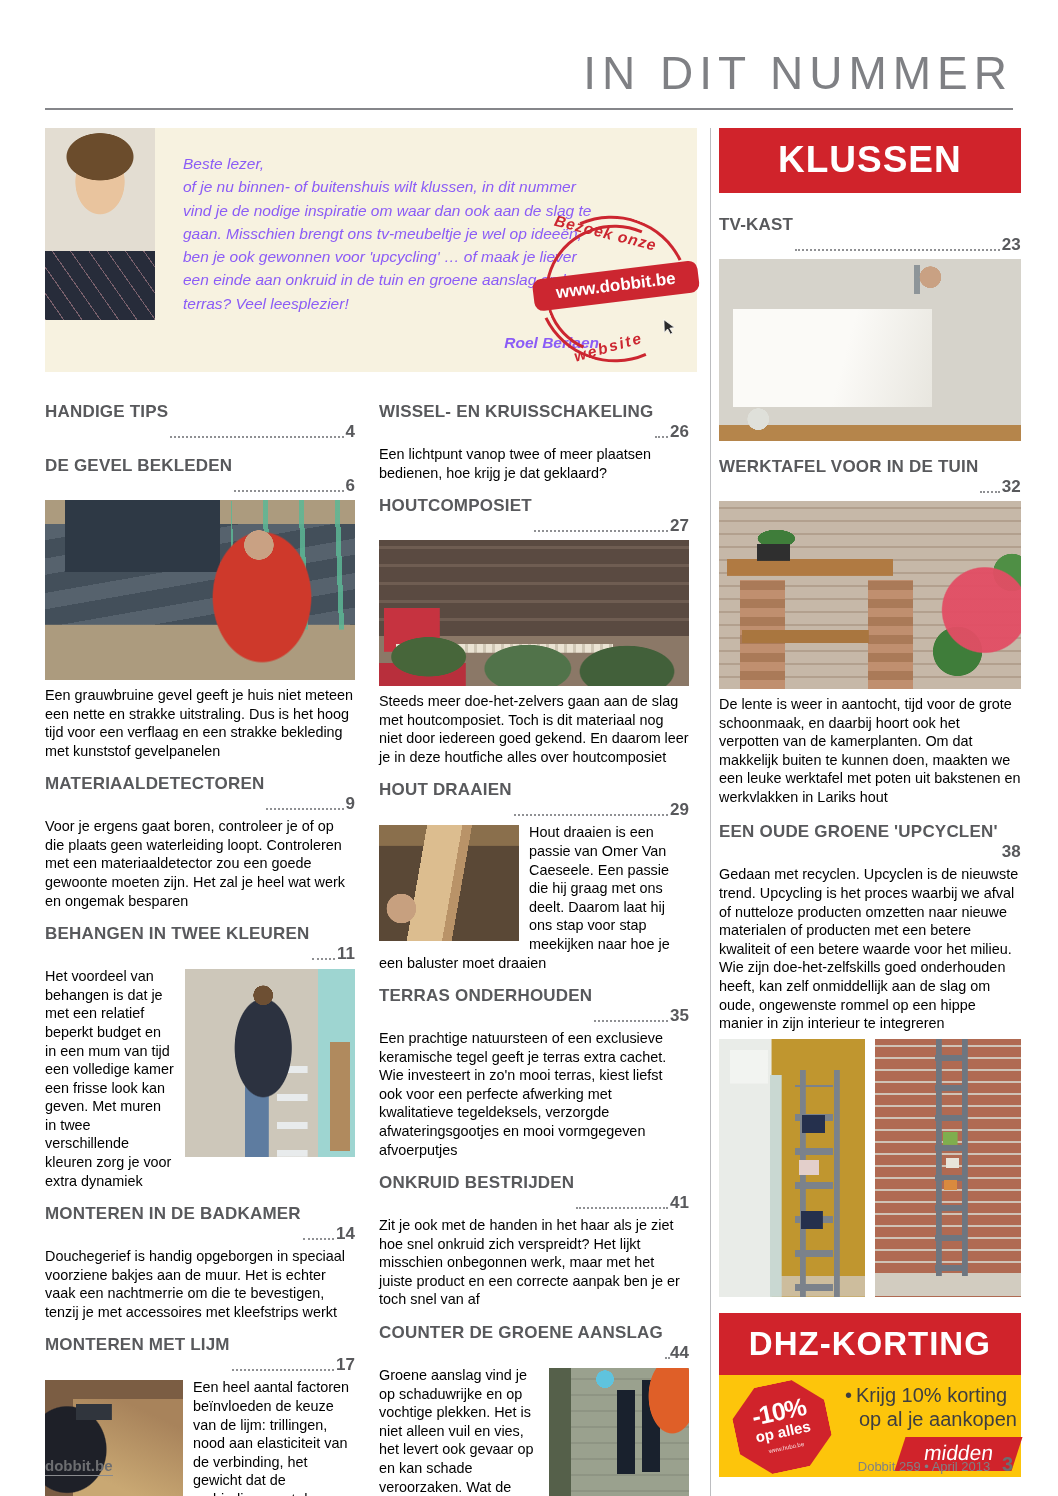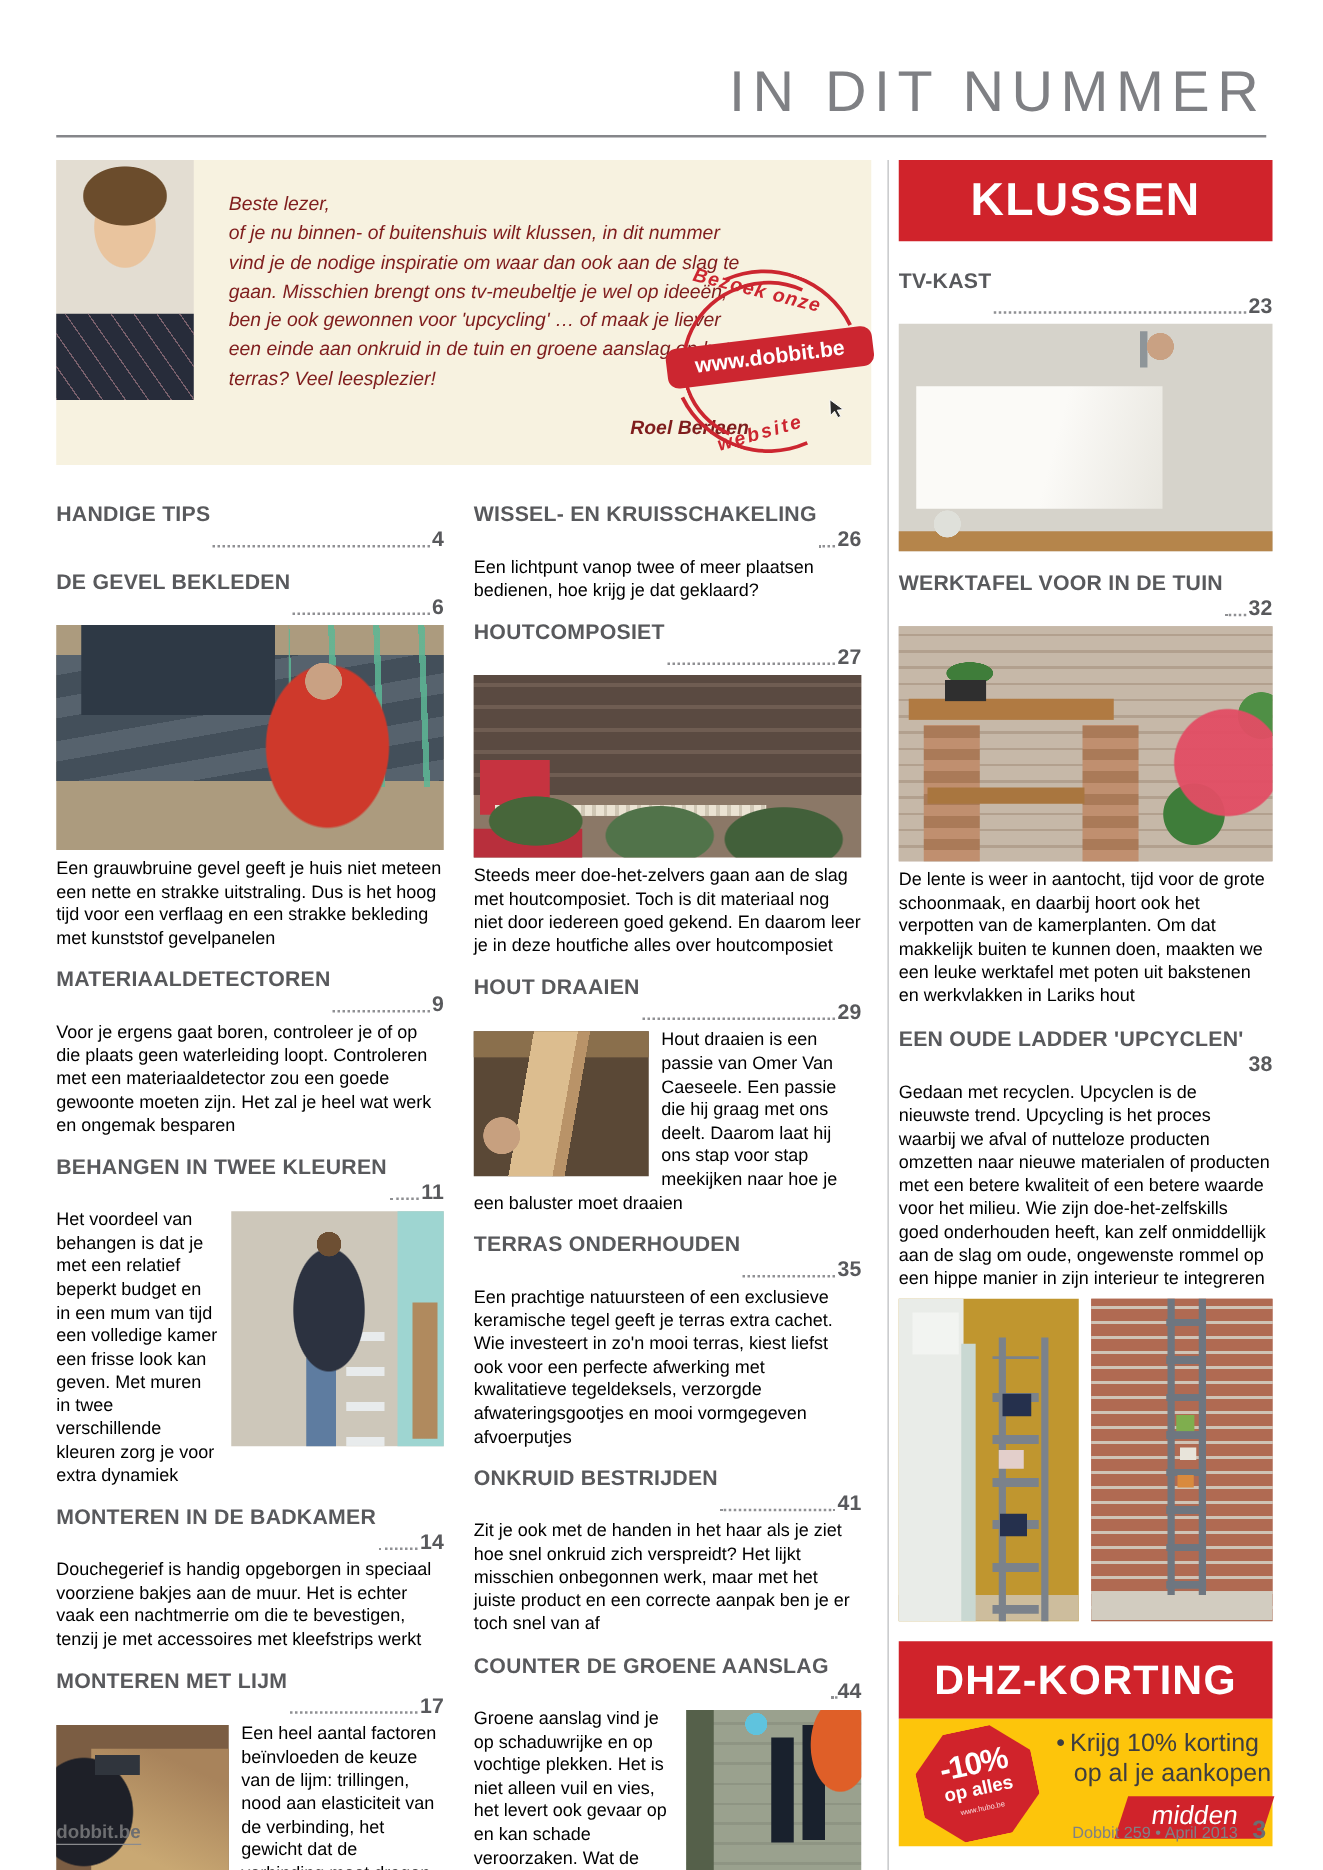--- a/index.html
+++ b/index.html
@@ -37,21 +37,21 @@
       radial-gradient(ellipse 34px 24px at 50% 15%, #6b4c2c 97%, transparent),
       radial-gradient(ellipse 25px 33px at 50% 28%, #e9c49e 97%, transparent),
       repeating-linear-gradient(55deg, rgba(190,140,150,.55) 0 1px, transparent 1px 15px),
       linear-gradient(#272c3a,#272c3a);
     background-repeat:no-repeat, no-repeat, no-repeat, no-repeat;
     background-size:auto, auto, 100% 36%, 100% 36%;
     background-position:0 0, 0 0, 0 100%, 0 100%;
   }
   .intro-text{
     padding:24px 26px 18px 28px; font-style:italic; font-size:15.5px;
-    color:#7f1d1d; line-height:1.5; width:470px;
+    color:#8b5cf6; line-height:1.5; width:470px;
   }
   .intro-author{ font-weight:bold; margin-top:16px;text-align:right; }
 
   
   .stamp{ position:absolute; right:6px; top:84px; width:156px; height:152px; transform:rotate(-2deg); }
   .arc{ position:absolute; border-radius:50%; border:3px solid #cc2630; }
   .arc-outer{ inset:4px 2px 2px 2px; border-color:#cc2630 transparent #cc2630 transparent; transform:rotate(22deg); }
   .arc-inner{ inset:13px 11px 10px 10px; border-color:#cc2630 transparent transparent #cc2630; transform:rotate(-18deg); }
   .stamp-line1{ position:absolute; top:12px; left:20px; color:#cc2630; font-weight:bold; font-size:15.5px;
     font-style:italic; transform:rotate(16deg); letter-spacing:1px; white-space:nowrap; }
@@ -443,21 +443,21 @@
             <span class="t">WERKTAFEL VOOR IN DE TUIN</span>
             <span class="dots"></span>
             <span class="p">32</span>
           </div>
           <span class="photo ph-werktafel"></span>
           <p class="desc">De lente is weer in aantocht, tijd voor de grote schoonmaak, en daarbij hoort ook het verpotten van de kamerplanten. Om dat makkelijk buiten te kunnen doen, maakten we een leuke werktafel met poten uit bakstenen en werkvlakken in Lariks hout</p>
         </section>
 
         <section class="toc-item">
           <div class="toc-head">
-            <span class="t">EEN OUDE LADDER 'UPCYCLEN'</span>
+            <span class="t">EEN OUDE GROENE 'UPCYCLEN'</span>
             <span class="dots"></span>
             <span class="p">38</span>
           </div>
           <p class="desc">Gedaan met recyclen. Upcyclen is de nieuwste trend. Upcycling is het proces waarbij we afval of nutteloze producten omzetten naar nieuwe materialen of producten met een betere kwaliteit of een betere waarde voor het milieu. Wie zijn doe-het-zelfskills goed onderhouden heeft, kan zelf onmiddellijk aan de slag om oude, ongewenste rommel op een hippe manier in zijn interieur te integreren</p>
           <div class="photo-row">
             <span class="photo ph-ladder1"></span>
             <span class="photo ph-ladder2"></span>
           </div>
         </section>
 

